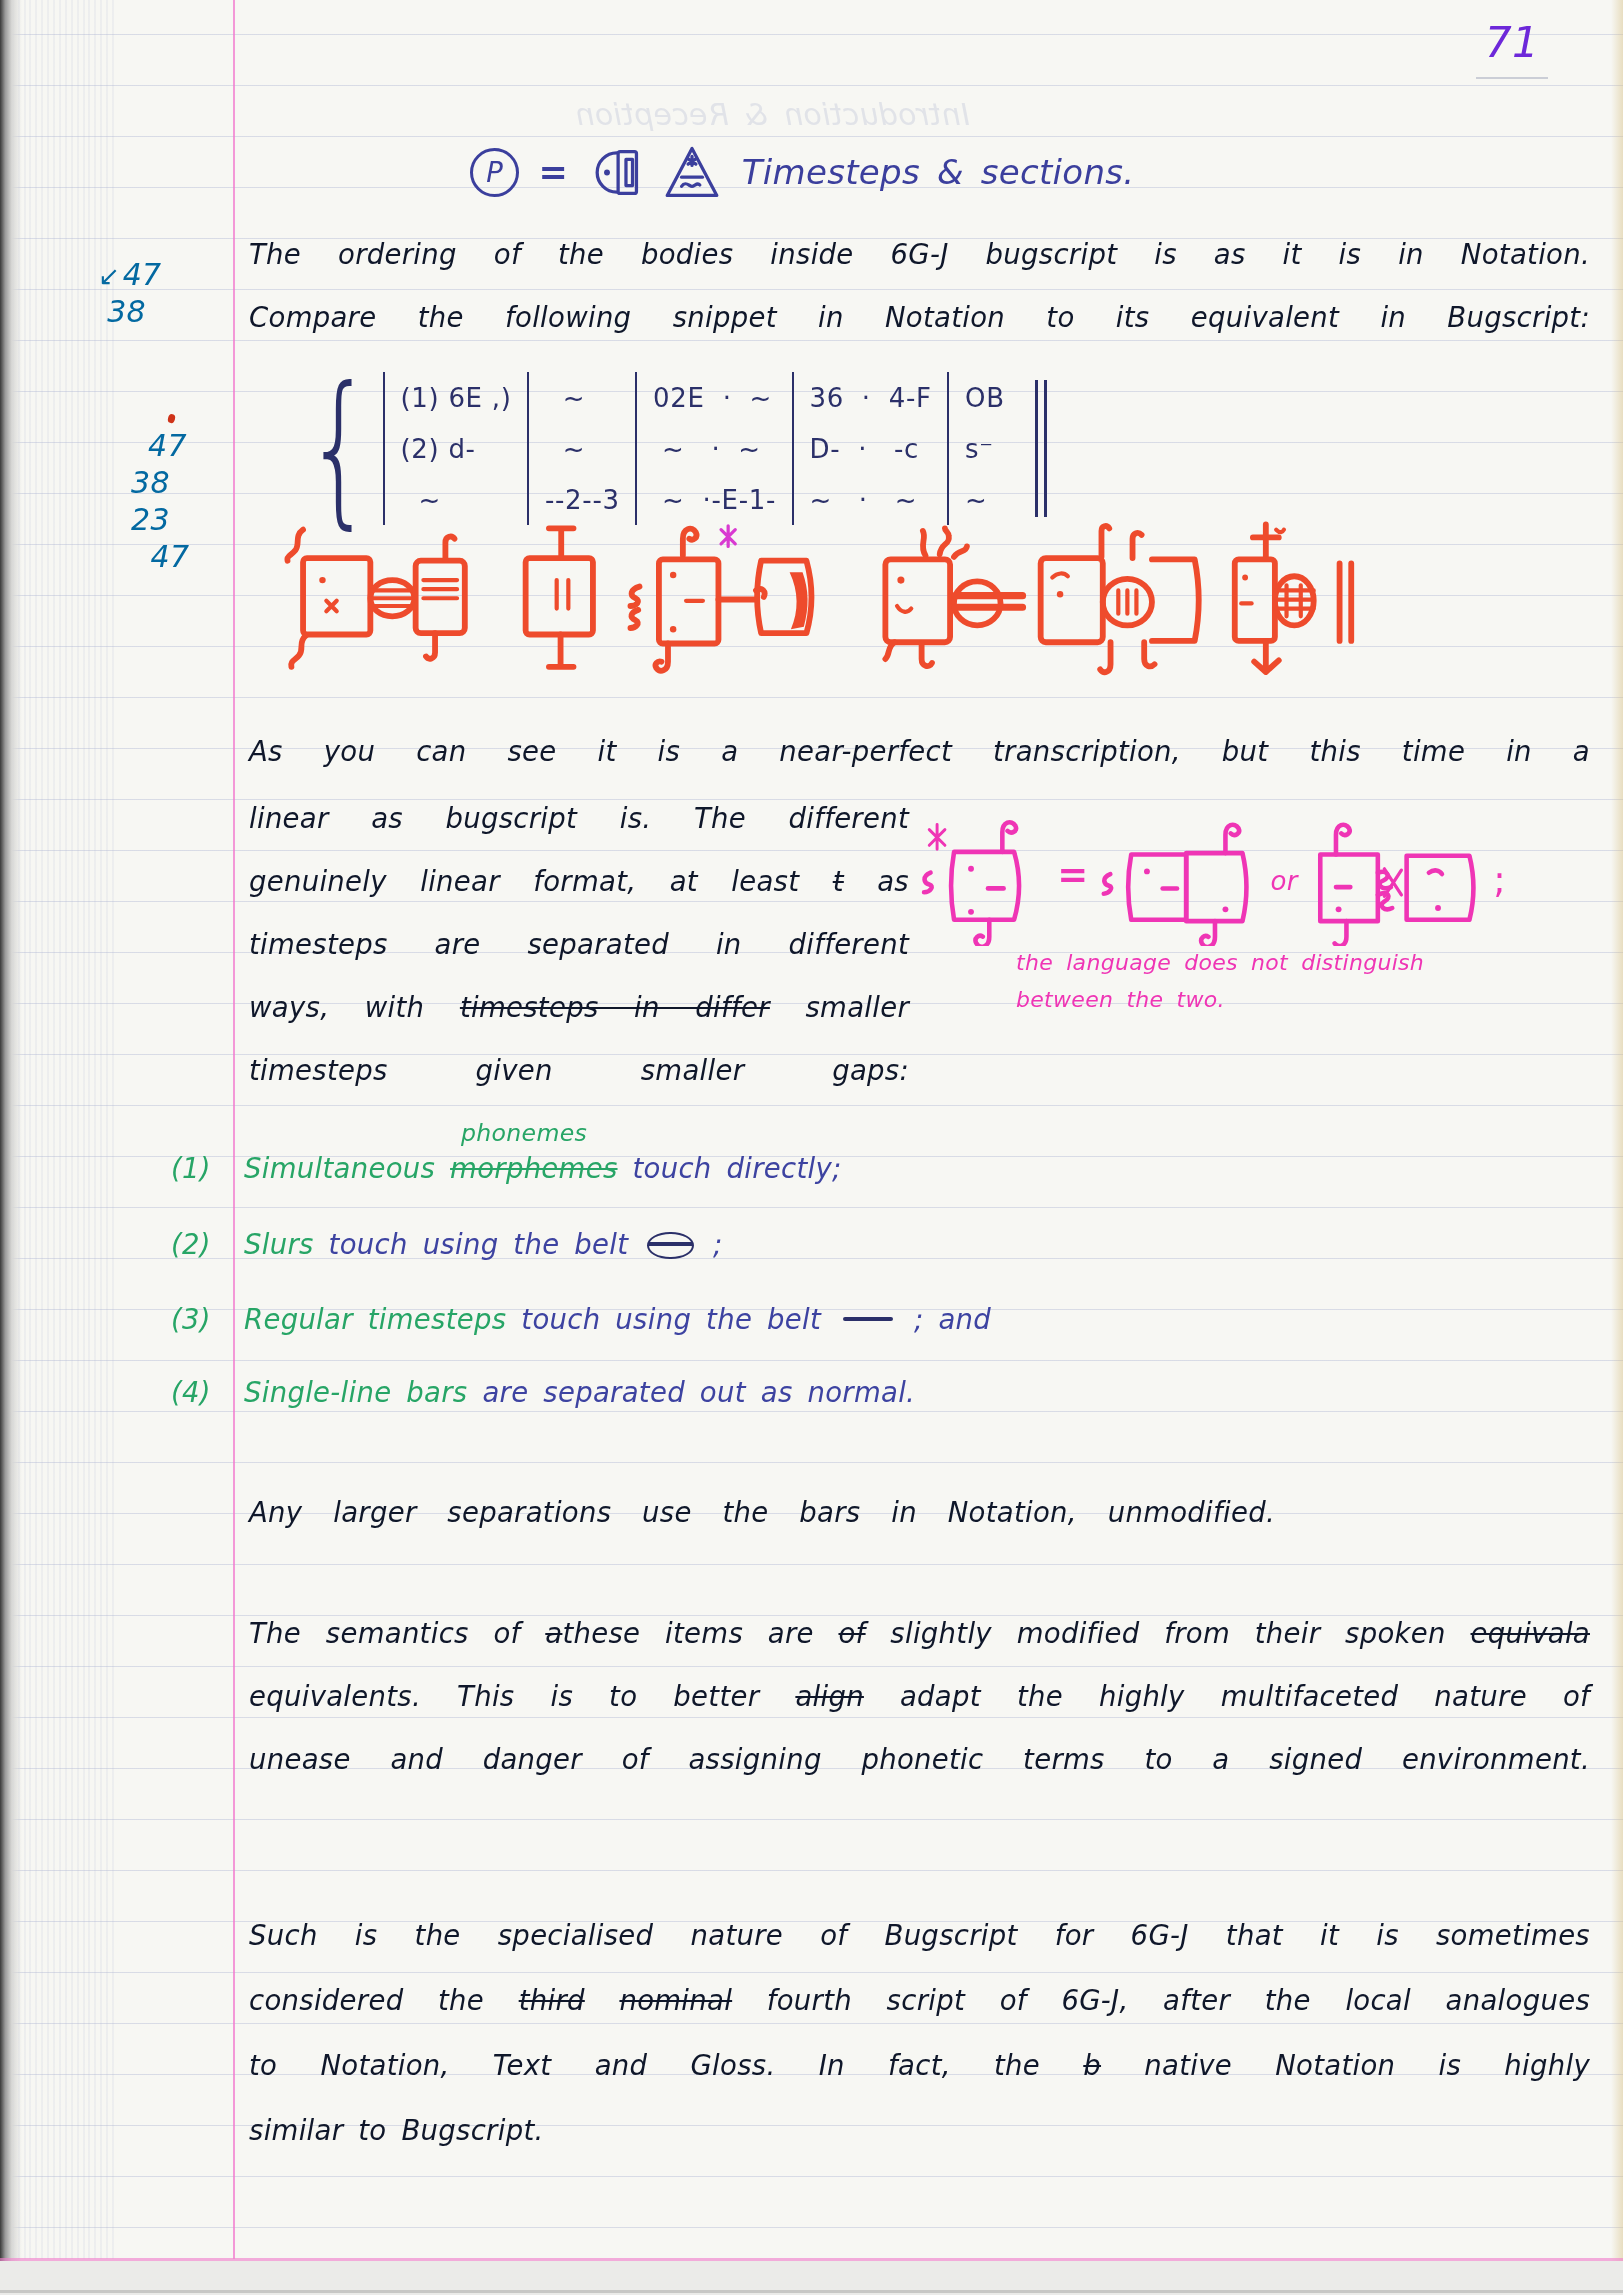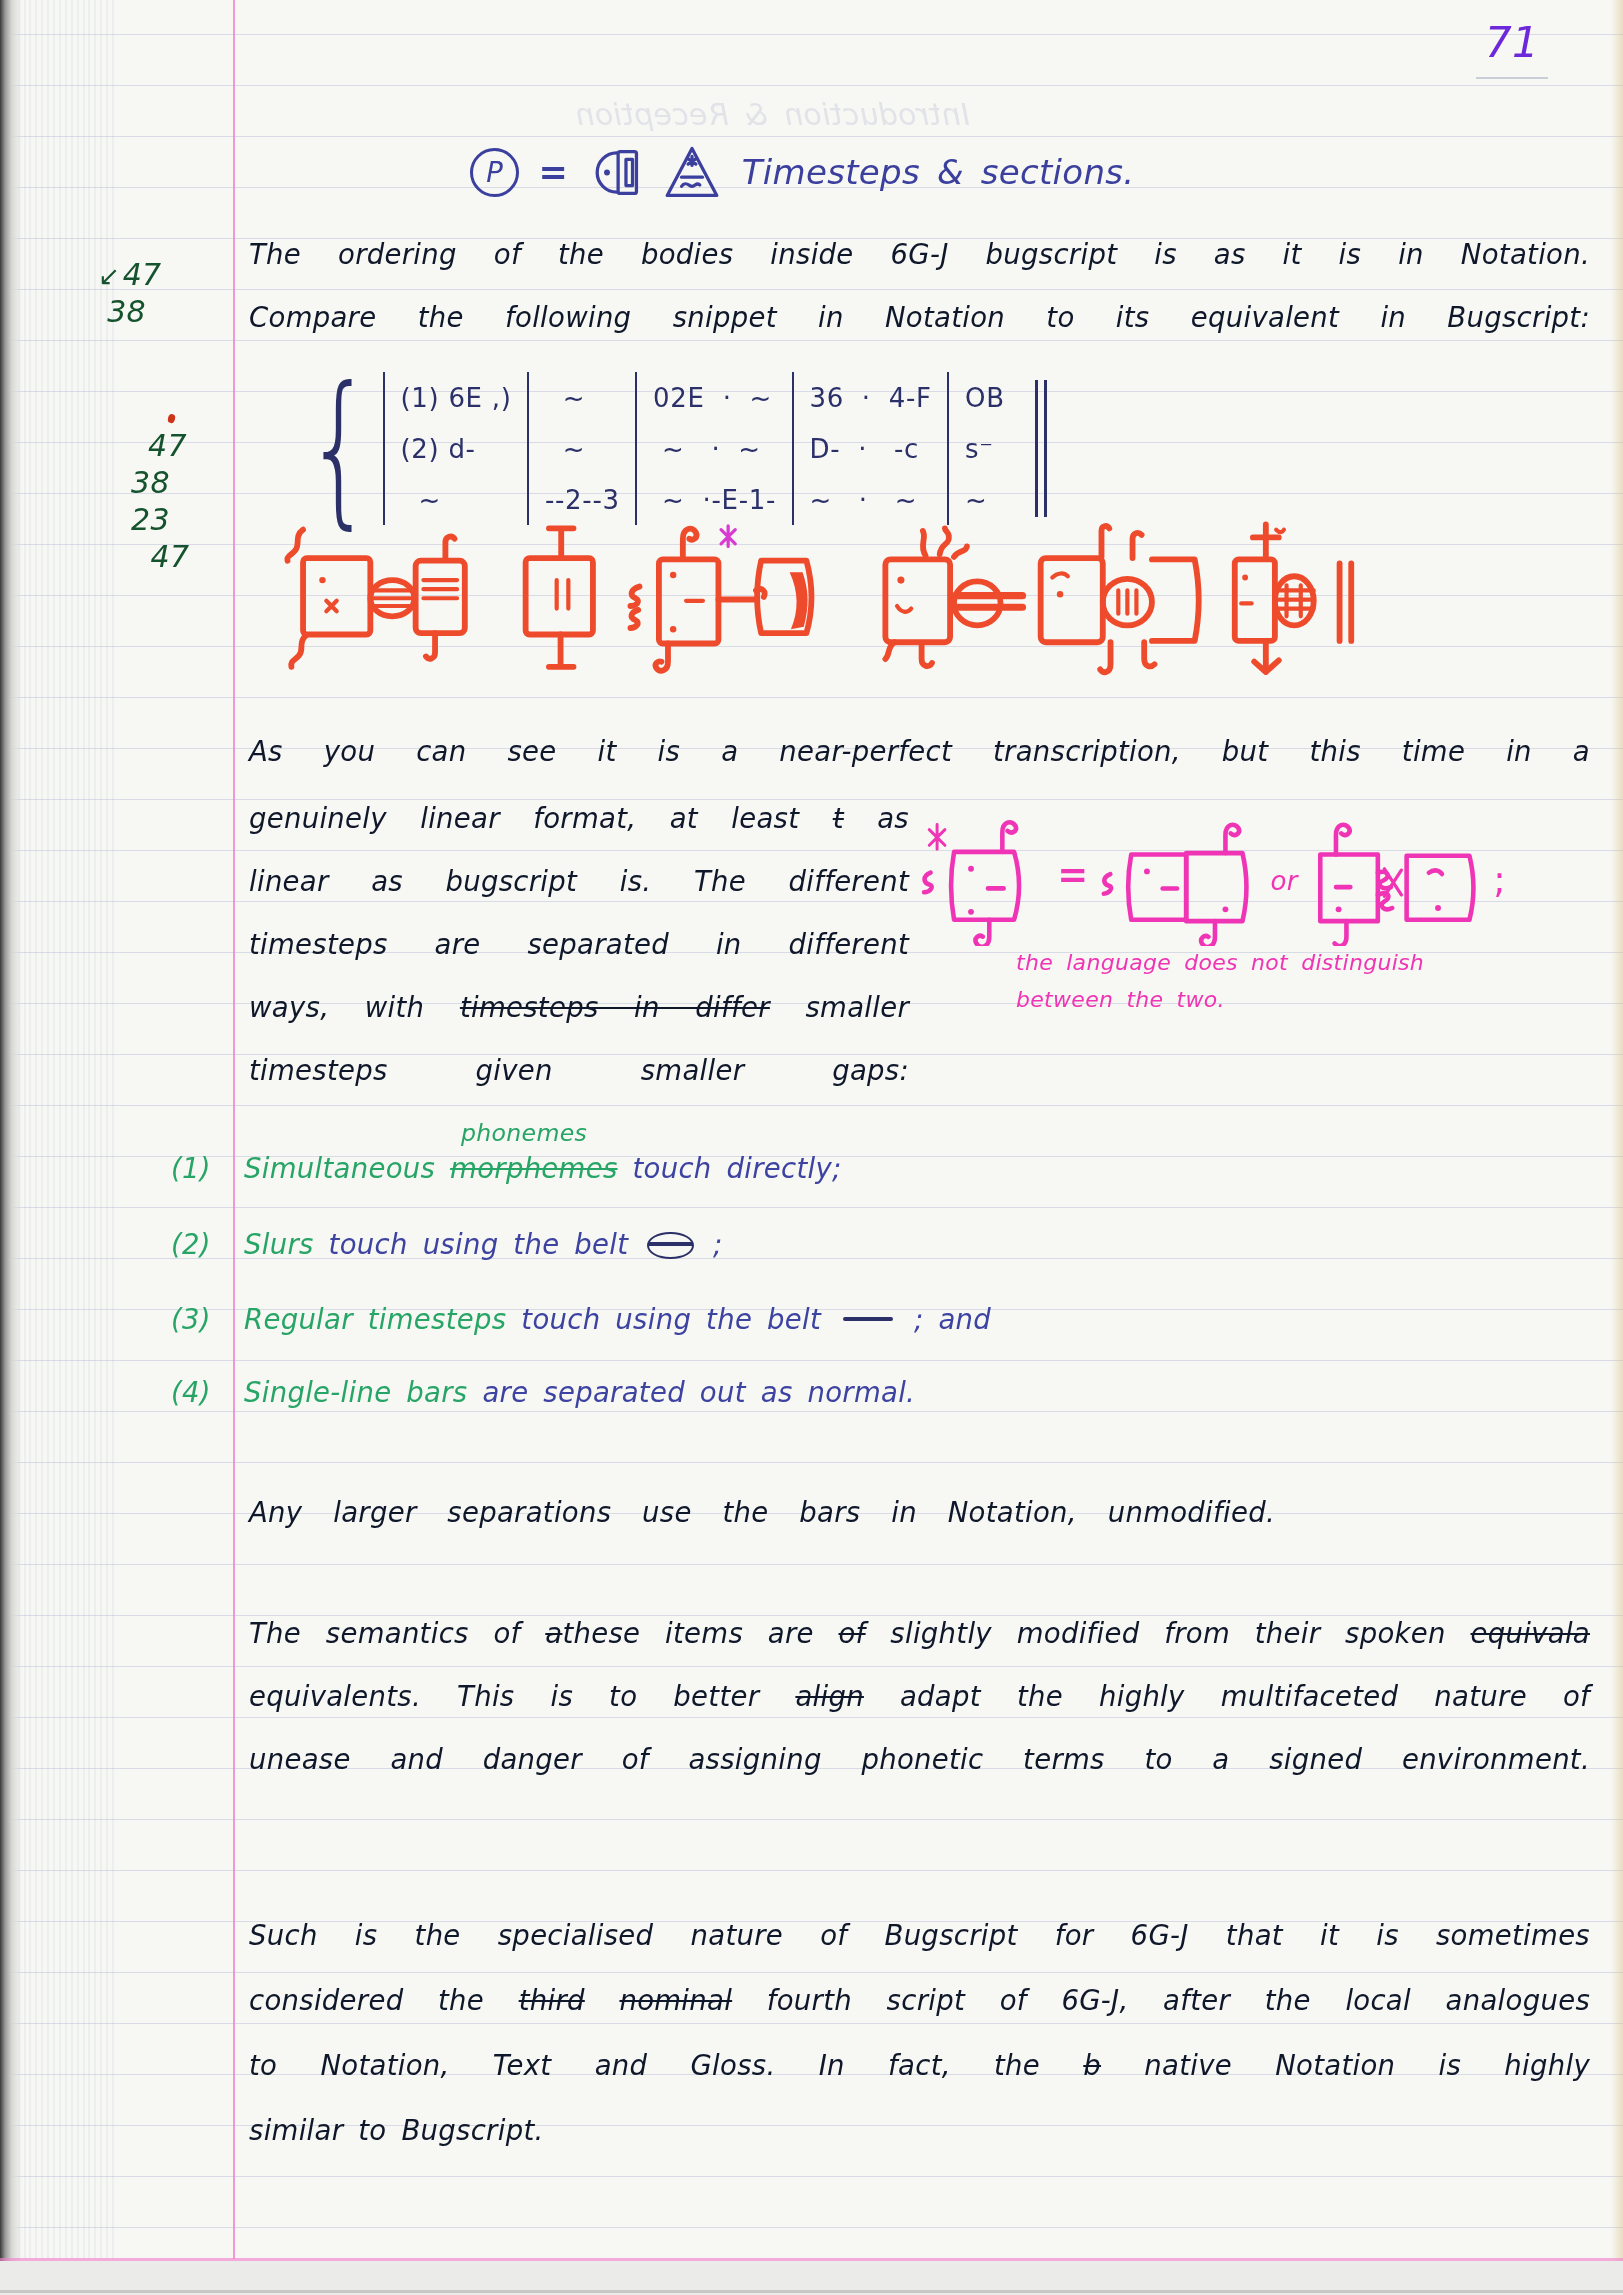--- a/index.html
+++ b/index.html
@@ -41,21 +41,21 @@
   .title-text{font-size:34px;}
 
   .para{font-size:27.5px;color:#0f172a;}
   #para1{left:249px;top:223px;width:1341px;line-height:63px;}
   #para2-l1{left:249px;top:720px;width:1341px;line-height:63px;}
   #para2{left:249px;top:787px;width:660px;line-height:63px;}
   #para3{left:249px;top:1481px;width:1026px;line-height:63px;}
   #para4{left:249px;top:1602px;width:1341px;line-height:63px;}
   #para5{left:249px;top:1903px;width:1341px;line-height:65px;}
 
-  .margin-note{color:#14532d;font-size:30px;line-height:35px;}
+  .margin-note{color:#0369a1;font-size:30px;line-height:35px;}
   #margin-a{left:98px;top:257px;}
   #margin-a .arrow{font-size:26px;margin-right:2.6px;}
   #margin-b{left:131px;top:427px;line-height:37px;}
   #margin-b .mnum{display:block;}
   #margin-b .mnum:nth-child(1){margin-left:17px;}
   #margin-b .mnum:nth-child(4){margin-left:19.6px;}
   .red-dot{left:168px;top:414px;width:6.5px;height:9.2px;background:#cf3318;border-radius:50%;transform:rotate(15deg);}
 
   .notation{left:287px;top:370px;display:flex;align-items:center;color:#2b3069;}
   .nbrace{font-size:165px;font-weight:200;line-height:157px;transform:scaleX(.65);margin-right:-9.2px;}
@@ -237,22 +237,22 @@
   <path class="stroke-o-thin" d="M1552,112 h58 M1552,126 h58 M1552,140 h58 M1568,104 v48 M1590,104 v48"></path>
   <path class="stroke-o" d="M1536,190 v40 M1518,222 l18,16 l20,-18"></path>
 
   <path class="stroke-o" d="M1650,70 v120 M1668,70 v120"></path>
 </svg>
 
 <div id="para2-l1" class="abs para hand">
     <div class="line jline"><span class="seg">As you can see it is a near-perfect transcription, but this time in a</span></div>
   </div>
 <div id="para2" class="abs para hand">
+    <div class="line jline"><span class="seg">linear as bugscript is. The different</span></div>
     <div class="line jline"><span class="seg">genuinely linear format, at least </span><span class="seg strike">t</span><span class="seg"> as</span></div>
-    <div class="line jline"><span class="seg">linear as bugscript is. The different</span></div>
     <div class="line jline"><span class="seg">timesteps are separated in different</span></div>
     <div class="line jline"><span class="seg">ways, with </span><span class="seg strike">timesteps in differ</span><span class="seg"> smaller</span></div>
     <div class="line jline"><span class="seg">timesteps given smaller gaps:</span></div>
   </div>
 
 <div class="abs pink-row">
   <svg width="137" height="157" viewBox="0 0 210 240">
     <path class="stroke-p" style="stroke-width:4.5" d="M28,62 l24,24 M52,62 l-24,24 M40,54 v38"></path>
     <path class="stroke-p" d="M30,128 c-14,6 -10,16 -2,18 c8,2 2,12 -8,12"></path>
     <path class="stroke-p" d="M66,96 h92 c10,34 10,70 0,104 h-92 c-6,-34 -6,-70 0,-104 z"></path>

